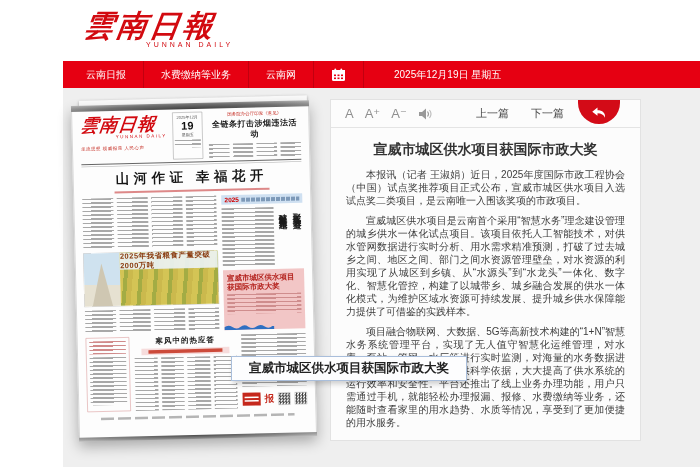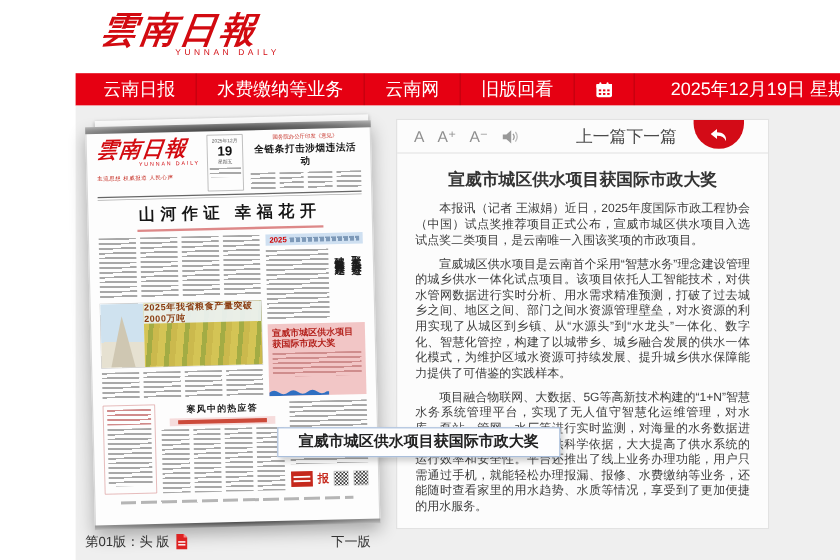--- a/index.html
+++ b/index.html
@@ -5,21 +5,21 @@
   html,body{margin:0;padding:0;background:#fff;}
   .page{position:relative;width:700px;height:467px;background:#fff;overflow:hidden;
         font-family:"Liberation Sans","DejaVu Sans",sans-serif;}
   
   .site-logo{position:absolute;left:84px;top:6px;color:#d20a10;}
   .site-logo-zh{font-family:"DejaVu Serif","Liberation Serif",serif;font-style:italic;font-weight:900;
         font-size:30px;letter-spacing:3px;transform:skewX(-8deg);line-height:1.3;}
   .site-logo-en{font-size:7px;letter-spacing:3px;margin:-4px 0 0 62px;}
   
   .nav{position:absolute;left:63px;right:0;top:61px;height:27px;background:#e60012;display:flex;
-       align-items:stretch;color:#fff;font-size:15px;}
+       align-items:stretch;color:#fff;font-size:10px;}
   .nav-item,.nav-cal,.nav-date{display:flex;align-items:center;padding:0 17px;
        border-right:1px solid rgba(0,0,0,.16);cursor:pointer;white-space:nowrap;}
   .nav-item:first-child{margin-left:6px;}
   .nav-date{border-right:none;padding:0 30px;}
   
   .content{position:absolute;left:63px;right:0;top:88px;bottom:0;background:#efefef;}
   
   .sheet-under{position:absolute;left:16px;top:10px;width:228px;height:12px;background:#fbfbfb;
        box-shadow:0 1px 3px rgba(0,0,0,.35);transform:rotate(-1.4deg);}
   .paper{position:absolute;left:12px;top:16px;width:236px;height:332px;background:#fdfdfd;
@@ -99,22 +99,22 @@
        font-size:11px;color:#333;}
   .pager .pdf{margin-left:5px;display:inline-flex;}
   .pager .next{margin-left:auto;margin-right:14px;cursor:pointer;color:#333;}
   
   .article-panel{position:absolute;left:267px;top:11px;width:311px;height:342px;background:#fcfcfc;
        border:1px solid #e2e2e2;box-sizing:border-box;}
   .toolbar{height:27px;border-bottom:1px solid #e4e4e4;display:flex;align-items:center;
        padding:0 76px 0 14px;color:#8f8f8f;}
   .tb-a{font-size:13px;margin-right:11px;cursor:pointer;}
   .tb-speaker{margin-right:6px;cursor:pointer;display:inline-flex;}
-  .tb-prev,.tb-next{margin-left:auto;font-size:14px;color:#4a4a4a;cursor:pointer;font-family:Liberation Serif, serif;}
-  .tb-next{margin-left:0;}
+  .tb-prev,.tb-next{margin-left:auto;font-size:11px;color:#4a4a4a;cursor:pointer;font-family:Liberation Serif, serif;}
+  .tb-next{margin-left:22px;}
   .ret-btn{position:absolute;top:0;right:20px;width:42px;height:24px;border-radius:0 0 22px 22px;
        background:#d30b17;display:flex;align-items:center;justify-content:center;cursor:pointer;}
   .article-title{text-align:center;font-size:14px;font-weight:bold;color:#333;margin:13px 10px 9px;}
   .article-body{padding:0 15px;font-size:10px;color:#3c3c3c;line-height:13px;text-align:justify;}
   .article-body p{margin:0 0 7px;text-indent:2em;}
   
   .tooltip{position:absolute;left:168px;top:268px;width:234px;height:23px;background:#fdfdfe;
        border:1px solid #a9bedb;box-shadow:2px 3px 5px rgba(0,0,0,.18);display:flex;align-items:center;
        justify-content:center;font-size:12.5px;font-weight:bold;color:#222;z-index:40;}
 </style>
@@ -125,21 +125,20 @@
 
   <div class="site-logo">
     <div class="site-logo-zh">雲南日報</div>
     <div class="site-logo-en">YUNNAN DAILY</div>
   </div>
 
   <nav class="nav">
     <div class="nav-item">云南日报</div>
     <div class="nav-item">水费缴纳等业务</div>
     <div class="nav-item">云南网</div>
-    <div class="nav-item">旧版回看</div>
     <div class="nav-cal">
       <svg width="15" height="14" viewBox="0 0 15 14">
         <rect x="1" y="2" width="13" height="11" rx="1.5" fill="#fff"></rect>
         <rect x="1" y="2" width="13" height="3" fill="#fff"></rect>
         <rect x="3.5" y="0.5" width="1.6" height="3" rx="0.8" fill="#fff"></rect>
         <rect x="9.5" y="0.5" width="1.6" height="3" rx="0.8" fill="#fff"></rect>
         <g fill="#e60012">
           <rect x="3" y="6.5" width="2" height="1.6"></rect>
             <rect x="6.5" y="6.5" width="2" height="1.6"></rect>
             <rect x="10" y="6.5" width="2" height="1.6"></rect>
@@ -260,32 +259,20 @@
               <span class="p-qr"></span>
               <span class="p-qr"></span>
             </div>
           </div>
         </div>
 
         <div class="p-pagefoot"></div>
       </div>
     </div>
 
-    <div class="pager">
-      <span>第01版：头 版</span>
-      <span class="pdf">
-        <svg width="11" height="13" viewBox="0 0 11 13">
-          <path d="M1 0 h6 l3 3 v10 h-9 Z" fill="#d22"></path>
-          <path d="M7 0 l3 3 h-3 Z" fill="#f88"></path>
-          <rect x="2.5" y="6" width="6" height="1.2" fill="#fff"></rect>
-          <rect x="2.5" y="8.4" width="6" height="1.2" fill="#fff"></rect>
-        </svg>
-      </span>
-      <span class="next">下一版</span>
-    </div>
 
     <section class="article-panel">
       <div class="toolbar">
         <span class="tb-a">A</span>
         <span class="tb-a">A⁺</span>
         <span class="tb-a">A⁻</span>
         <span class="tb-speaker">
           <svg width="14" height="12" viewBox="0 0 14 12">
             <path d="M1 4 h3 l4 -3.5 v11 L4 8 H1 Z" fill="#999"></path>
             <path d="M9.5 3.5 q2 2.5 0 5" stroke="#999" stroke-width="1.1" fill="none"></path>

